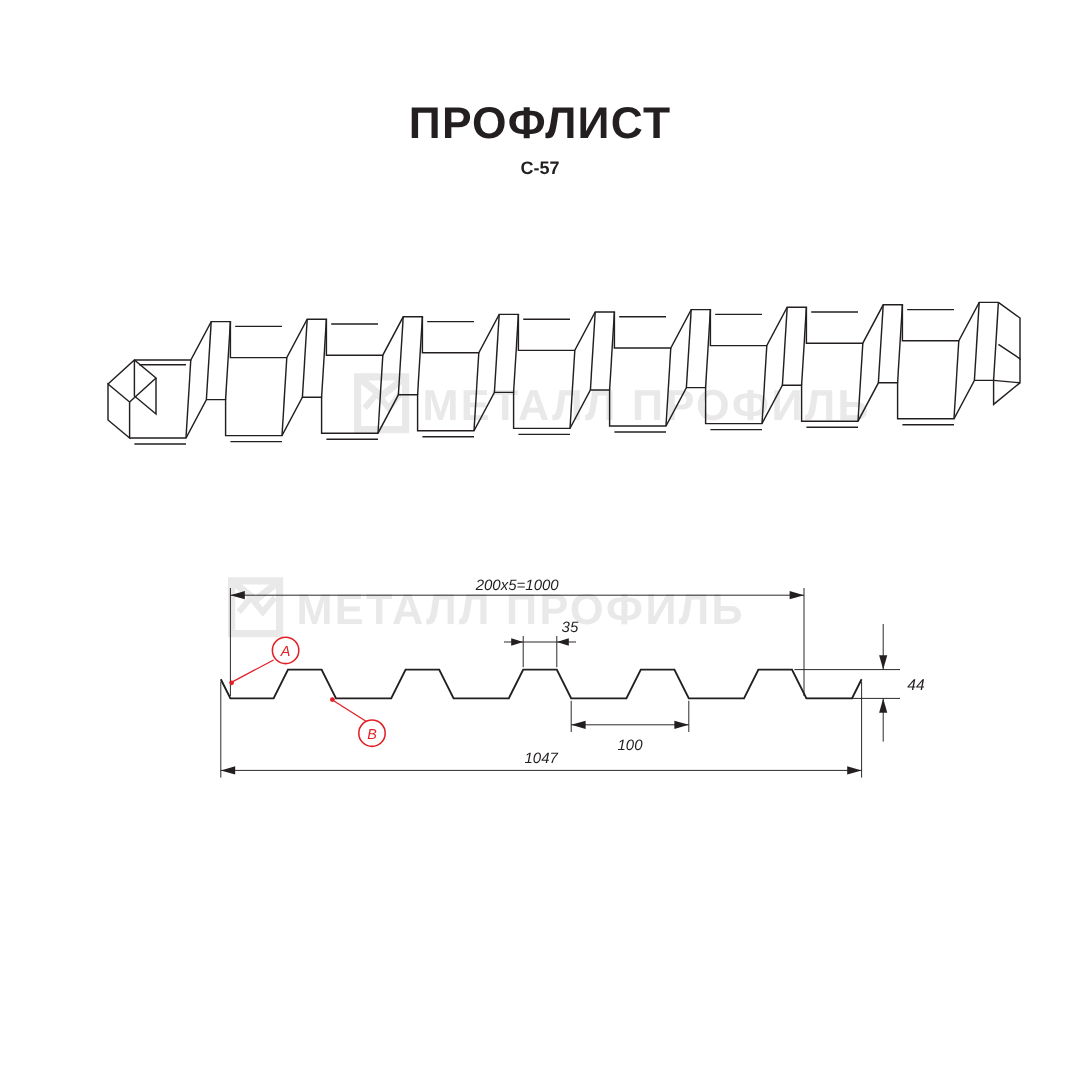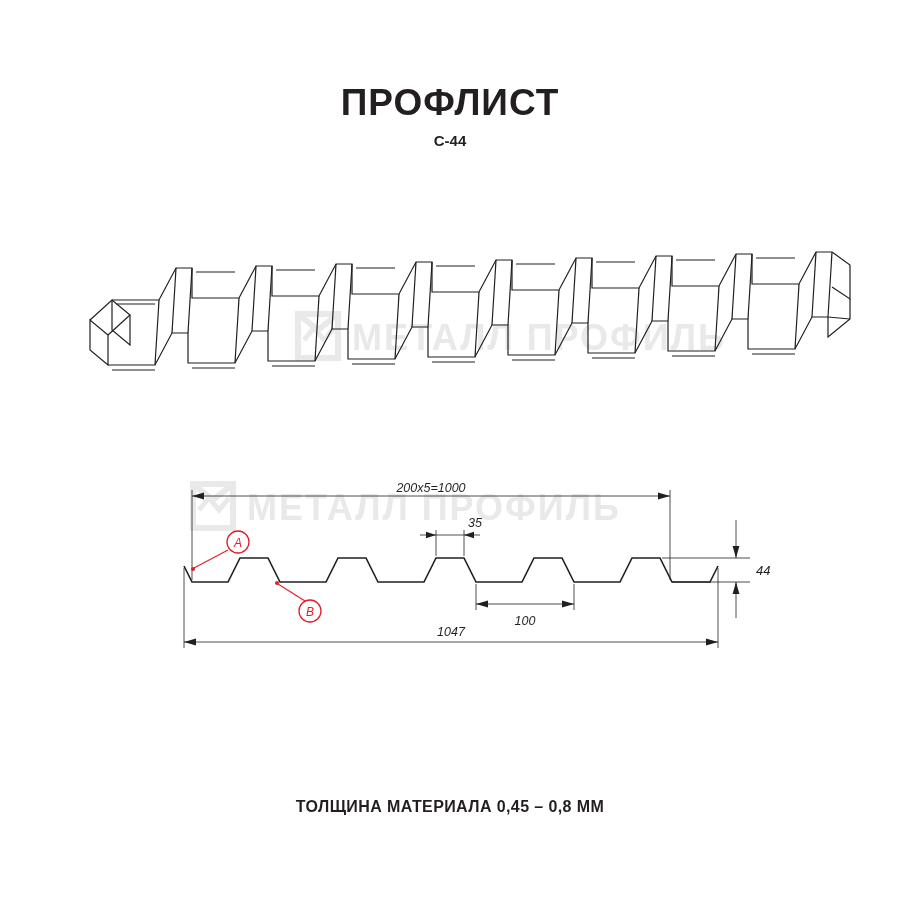--- a/index.html
+++ b/index.html
@@ -77,21 +77,21 @@
   .wm2 { top: 450px; left: 185px; }
   svg { display: block; overflow: visible; }
   text { font-family: "Liberation Sans", sans-serif; }
 </style>
 </head>
 <body>
 
 <div class="page">
 
   <div class="title">ПРОФЛИСТ</div>
-  <div class="subtitle">С-44</div>
+  <div class="subtitle">С-57</div>
 
   <div class="wm wm1">
     <svg width="420" height="120" viewBox="0 0 420 120">
       <g fill="#e9e9e9">
         <g>
           <path d="M8,34 L48,34 L48,78 L8,78 Z M8,34 L28,50 L48,34" fill="none" stroke="#e9e9e9" stroke-width="6"></path>
           <path d="M14,60 L24,48 L34,60 L44,48" fill="none" stroke="#e9e9e9" stroke-width="5"></path>
         </g>
         <text x="62" y="70" font-size="36" font-weight="bold" fill="#e9e9e9" letter-spacing="2">МЕТАЛЛ ПРОФИЛЬ</text>
       </g>
@@ -256,14 +256,13 @@
 
       <g>
         <circle cx="160" cy="131" r="11" fill="#ffffff" stroke="#e21f26" stroke-width="1.3"></circle>
         <text x="160" y="136" text-anchor="middle" font-size="12" fill="#e21f26">B</text>
         <path d="M155,121 L128,104" stroke="#e21f26" stroke-width="1.1" fill="none"></path>
         <circle cx="127" cy="103" r="2" fill="#e21f26"></circle>
       </g>
     </svg>
   </div>
 
-  <div class="footer-note">ТОЛЩИНА МАТЕРИАЛА 0,45 – 0,8 ММ</div>
 </div>
 
 </body></html>

